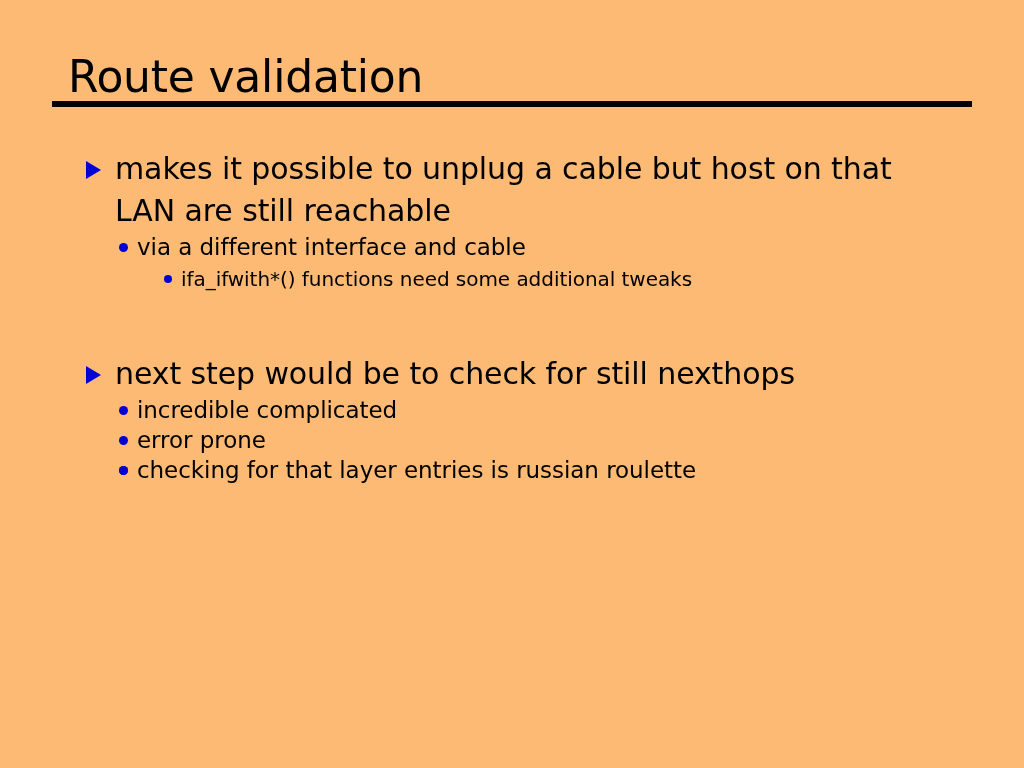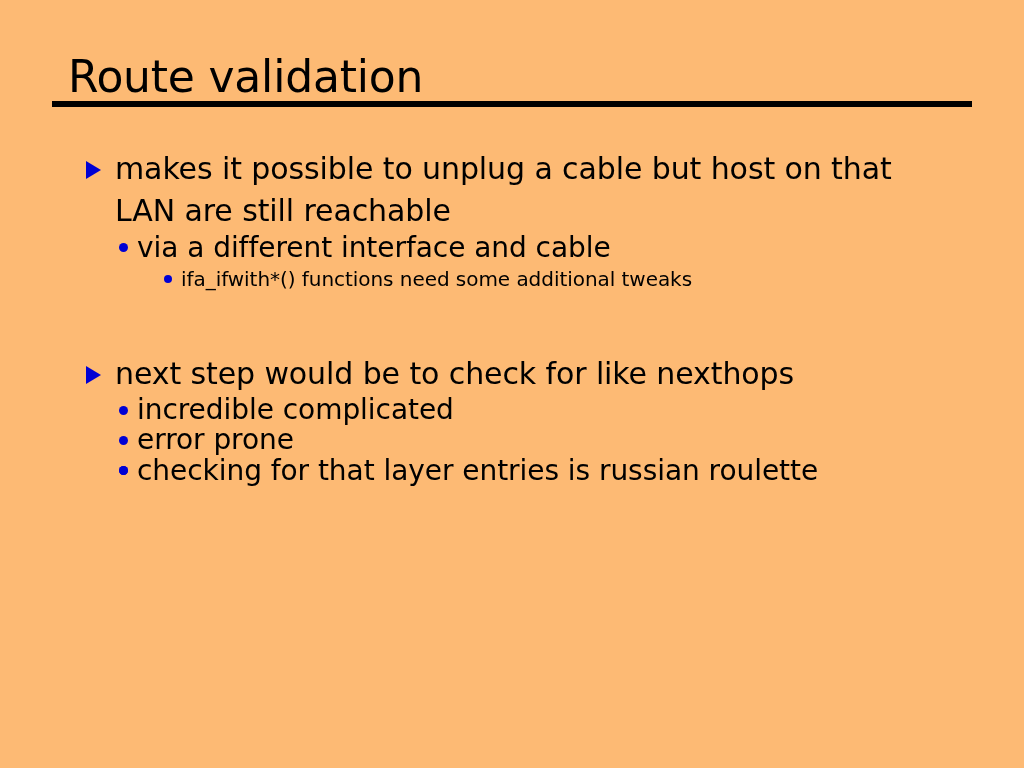--- a/index.html
+++ b/index.html
@@ -101,21 +101,21 @@
   .lvl2 > .marker {
     left: 108px;
     top: 11px;
     width: 9px;
     height: 9px;
     background: #0000d4;
     border-radius: 50%;
   }
   .lvl2 > .text {
     margin-left: 126px;
-    font-size: 28px;
+    font-size: 23px;
     line-height: 31px;
     letter-spacing: -0.05px;
   }
 
   
   .lvl3 {
     margin: 0;
     padding: 0;
   }
   .lvl3 > .marker {
@@ -161,21 +161,21 @@
 
     <div class="bullet-row lvl3">
       <span class="marker"></span>
       <span class="text">ifa_ifwith*() functions need some additional tweaks</span>
     </div>
 
     <div class="gap-block"></div>
 
     <div class="bullet-row lvl1">
       <span class="marker"></span>
-      <span class="text">next step would be to check for like nexthops</span>
+      <span class="text">next step would be to check for still nexthops</span>
     </div>
 
     <div class="bullet-row lvl2 tight-2">
       <span class="marker"></span>
       <span class="text">incredible complicated</span>
     </div>
 
     <div class="bullet-row lvl2 tight-2">
       <span class="marker"></span>
       <span class="text">error prone</span>

